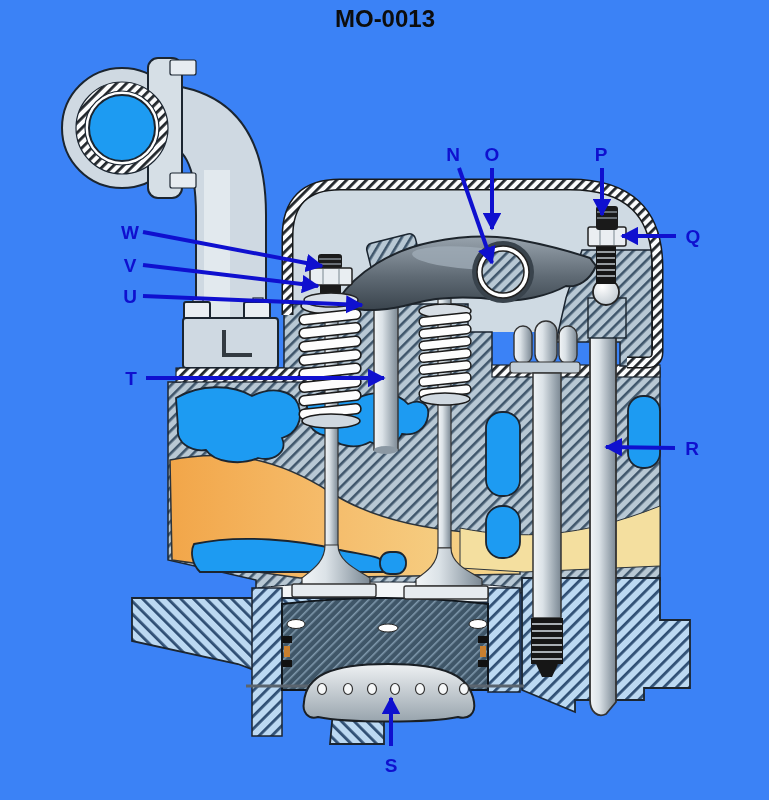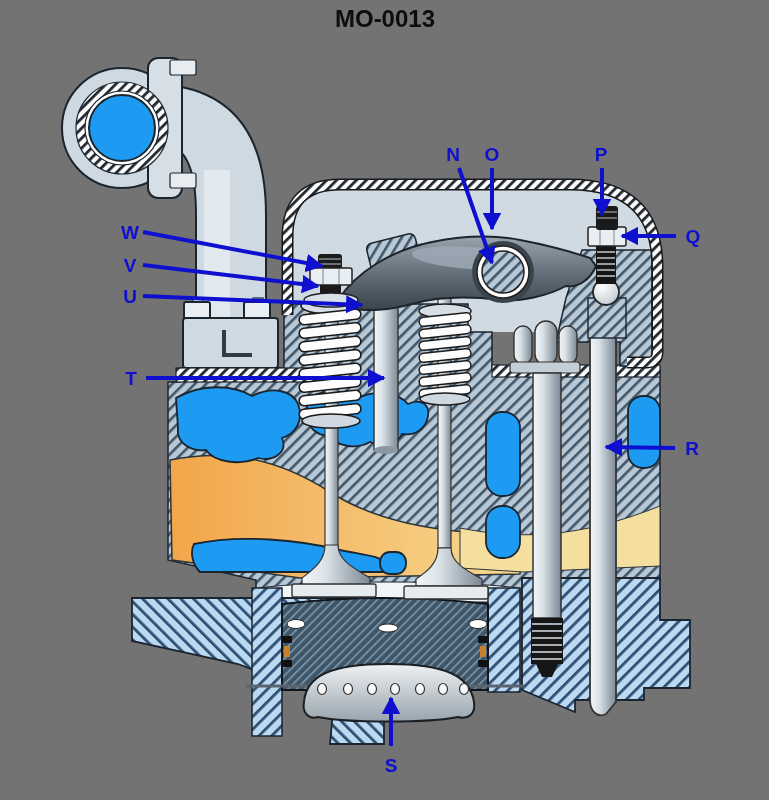--- a/index.html
+++ b/index.html
@@ -1,16 +1,16 @@
 <!DOCTYPE html>
 <html style="--callout_blue: #0f10cf; --coolant_blue: #1d9bf2; --port_orange: #f2a649; --metal_light: #cfd9e2; --hatch_steel: #b8c8d4; --hatch_light_blue: #bcd9f2; --piston_dark: #3f5668;"><head>
 <meta charset="utf-8">
 <style>
   html,body{margin:0;padding:0;background:#ffffff;}
-  .stage{position:relative;width:769px;height:800px;background:#737373;overflow:hidden;
+  .stage{position:relative;width:769px;height:800px;background:#3b82f6;overflow:hidden;
          font-family:"Liberation Sans", sans-serif;}
   svg{display:block;}
   .title-text{font-family:"Liberation Sans", sans-serif;font-weight:bold;font-size:24px;fill:#0d0d0d;}
   .callout-text{font-family:"Liberation Sans", sans-serif;font-weight:bold;font-size:19px;
                 fill:var(--callout_blue,#0f10cf);}
   .callout-line{stroke:var(--callout_blue,#0f10cf);stroke-width:4;fill:none;}
   .arrowhead{fill:var(--callout_blue,#0f10cf);}
   .coolant{fill:var(--coolant_blue,#1d9bf2);stroke:#1b2530;stroke-width:1.8;}
   .outline{stroke:#1b2530;stroke-width:2;}
   .thin{stroke:#1b2530;stroke-width:1.2;}

